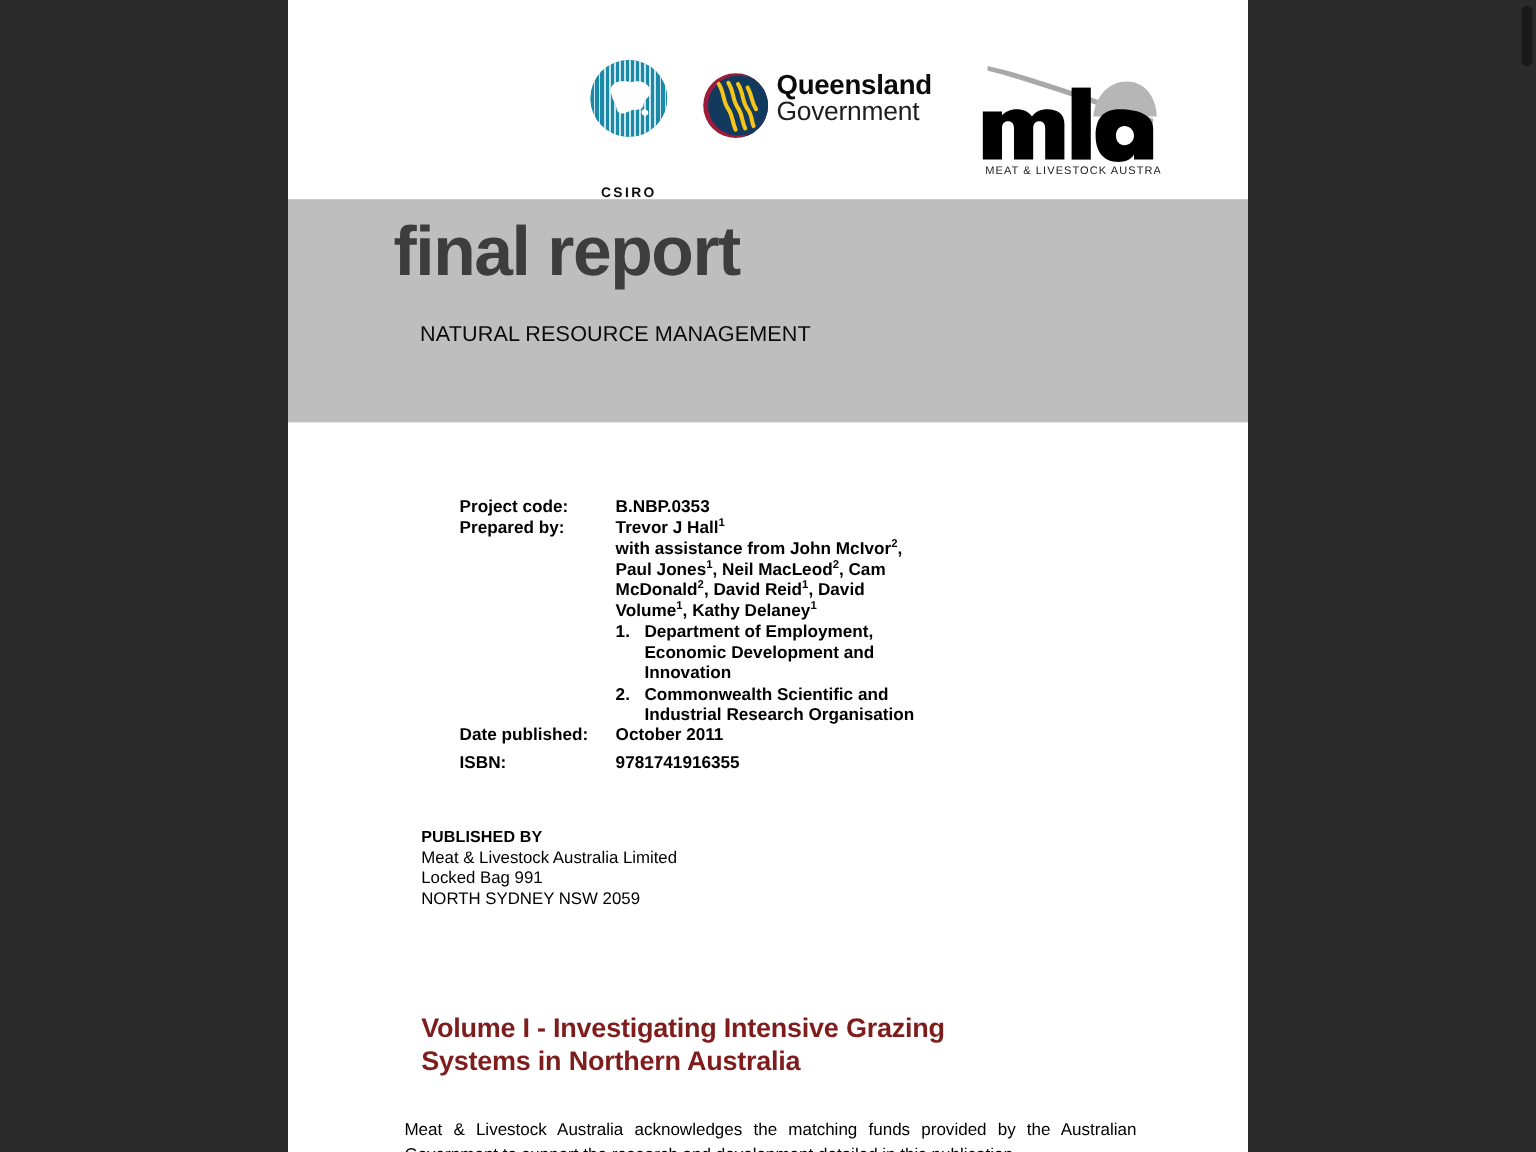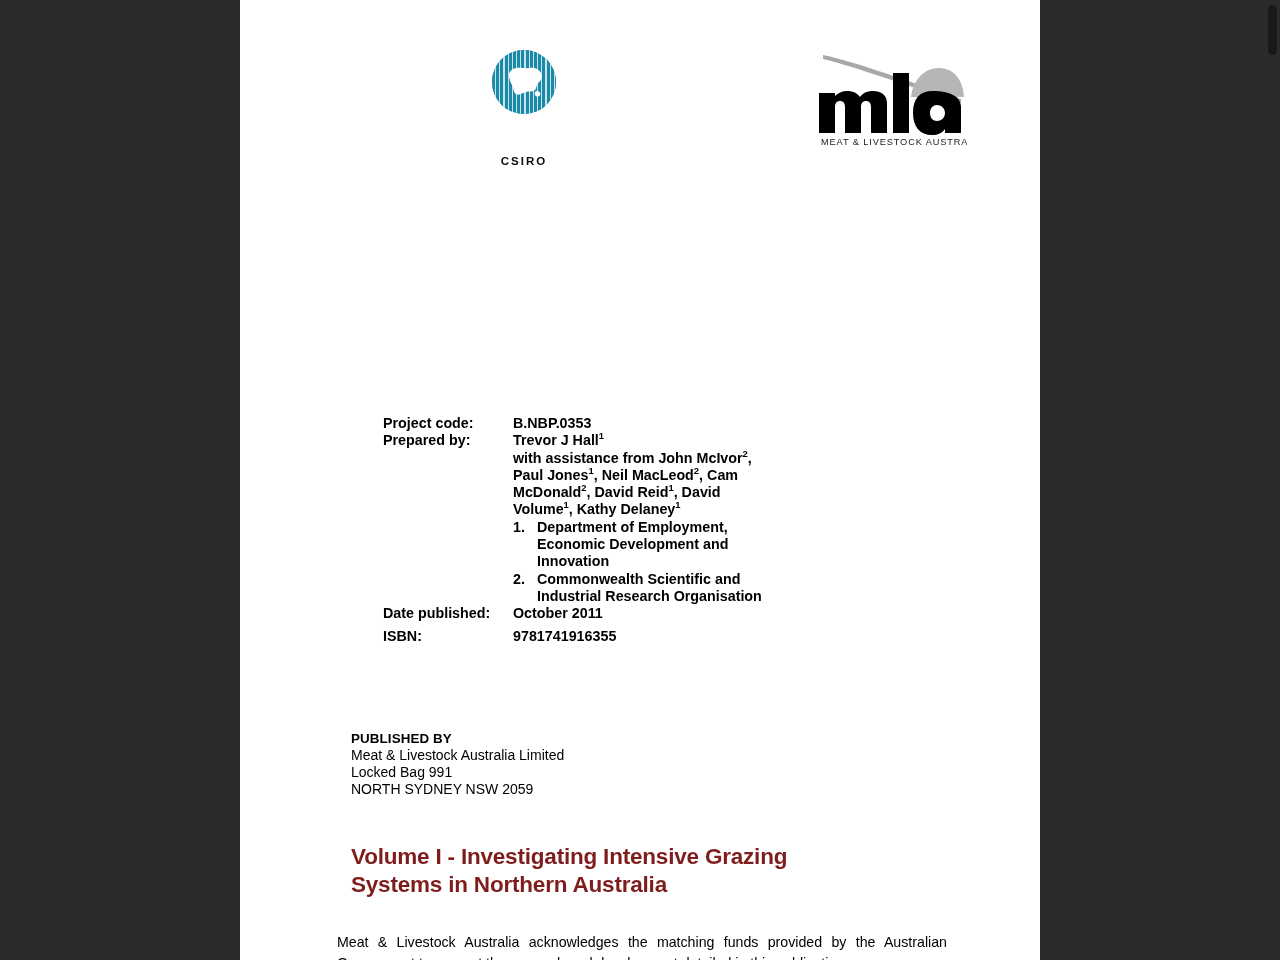--- a/index.html
+++ b/index.html
@@ -185,21 +185,21 @@
 
   sup {
     font-size: 0.66em;
     vertical-align: super;
     line-height: 0;
   }
 
   
   #publisher {
     position: absolute;
-    left: 111px; top: 730px;
+    left: 111px; top: 689px;
     font-size: 14px;
     color: #000;
     line-height: 17px;
   }
   #publisher .pub-head {
     font-weight: bold;
     font-size: 13.4px;
     letter-spacing: 0.1px;
   }
 
@@ -241,20 +241,37 @@
         </div>
         <svg class="csiro-aus" viewBox="0 0 44 36">
           <path d="M6,13 C5,9 8,5 13,4 C18,3 22,5 26,4 C31,3 36,5 38,9
                    C40,13 38,17 35,19 C33,21 34,24 32,26 C30,28 26,27 23,28
                    C19,29 16,32 13,30 C10,28 11,24 9,21 C7,18 7,16 6,13 Z" fill="#ffffff"></path>
           <path d="M34,27 C36,27 38,29 37,31 C36,33 33,33 32,31 C31,29 32,27 34,27 Z" fill="#ffffff"></path>
         </svg>
         <div class="csiro-word">CSIRO</div>
       </div>
 
+      <div class="logo-qld">
+        <svg class="qld-mark" viewBox="0 0 56 56">
+          <circle cx="28" cy="28" r="27" fill="#9c1c3c"></circle>
+          <path d="M28,1 A27,27 0 0,1 28,55 A22,27 0 0,0 28,1 Z" fill="#123a5e"></path>
+          <circle cx="30" cy="28" r="25" fill="#123a5e"></circle>
+          <g stroke="#f5c518" stroke-width="3.4" fill="none" stroke-linecap="round">
+            <path d="M14,10 C19,18 17,24 22,31 C26,37 25,42 28,48"></path>
+            <path d="M22,9 C27,17 25,23 30,30 C34,36 33,41 36,47"></path>
+            <path d="M30,10 C35,18 33,24 38,31 C42,36 41,41 43,45"></path>
+            <path d="M38,13 C42,20 41,25 45,31"></path>
+          </g>
+        </svg>
+        <div class="qld-text">
+          <span class="l1">Queensland</span>
+          <span class="l2">Government</span>
+        </div>
+      </div>
 
       <div class="logo-mla">
         <svg class="mla-svg" width="152" height="110" viewBox="0 0 152 110">
           <path d="M8,18 C45,26 92,44 146,62 L146,66 C92,49 45,31 8,22 Z" fill="#a8a8a8"></path>
           <path d="M96,60 C98,42 110,31 124,31 C138,31 148,42 149,60 Z" fill="#b6b6b6"></path>
           <g fill="#000000">
             <path d="M4,56 L4,96 L20,96 L20,70 C20,66 22,64 25,64 C28,64 30,66 30,70
                      L30,96 L46,96 L46,70 C46,66 48,64 51,64 C54,64 56,66 56,70
                      L56,96 L72,96 L72,66 C72,58 66,54 58,54 C52,54 48,56 45,60
                      C42,56 38,54 32,54 C27,54 23,56 20,59 L20,56 Z"></path>
@@ -263,20 +280,24 @@
                      C123,98 127,96 130,92 L130,96 L146,96 L146,70
                      C146,59 134,54 118,54 Z M122,84 C118,84 115,81 115,76
                      C115,71 118,68 122,68 C126,68 130,71 130,76
                      C130,81 126,84 122,84 Z"></path>
           </g>
           <text x="6" y="108" font-family="Liberation Sans, sans-serif" font-size="9.2" letter-spacing="0.9" fill="#1a1a1a">MEAT &amp; LIVESTOCK AUSTRALIA</text>
         </svg>
       </div>
     </div>
 
+    <div id="banner">
+      <div id="banner-title">final report</div>
+      <div id="banner-subtitle">NATURAL RESOURCE MANAGEMENT</div>
+    </div>
 
     <div id="meta">
 
       <div class="meta-row">
         <div class="meta-label">Project code:</div>
         <div class="meta-value">B.NBP.0353</div>
       </div>
 
       <div class="meta-row">
         <div class="meta-label">Prepared by:</div>

